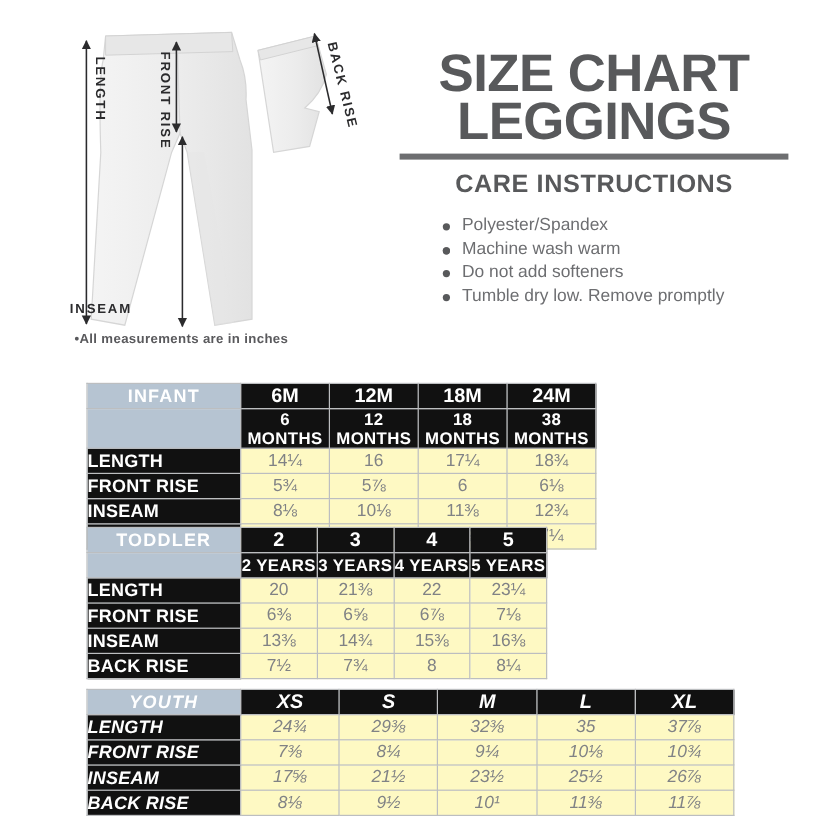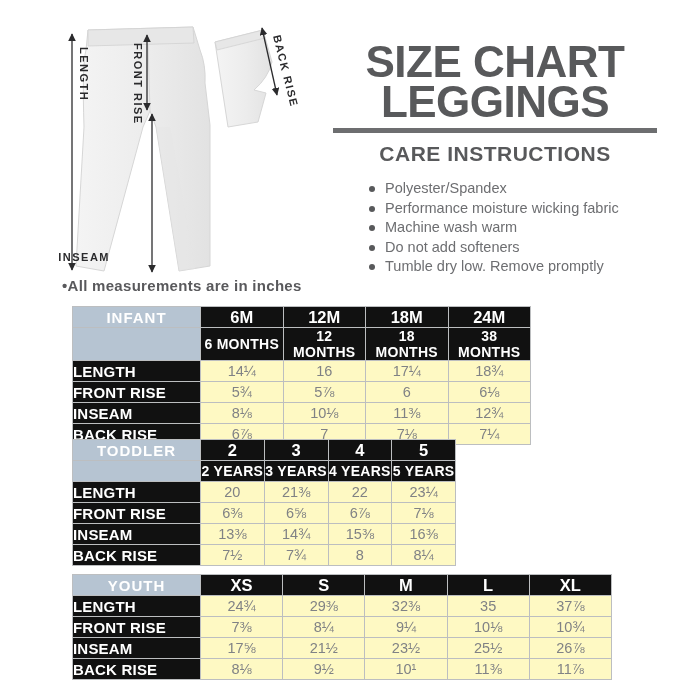--- a/index.html
+++ b/index.html
@@ -9,21 +9,21 @@
     -webkit-font-smoothing:antialiased;
   }
 
   
   #diagram{position:absolute;left:30px;top:5px;width:300px;height:300px;}
   .measure-label{
     font-family:"Liberation Sans","DejaVu Sans",sans-serif;
     font-weight:bold;font-size:11px;letter-spacing:1.5px;fill:#2b2b2d;
   }
   #footnote{
-    position:absolute;left:62px;top:277px;font-size:15px;font-weight:bold;
+    position:absolute;left:62px;top:277px;font-size:11px;font-weight:bold;
     color:#59595c;letter-spacing:.3px;
   }
 
   
   #title-block{position:absolute;left:333px;top:42px;width:324px;text-align:center;}
   .title-line{
     font-size:44px;font-weight:bold;color:var(--title_gray,#58595b);
     line-height:40px;letter-spacing:-.5px;white-space:nowrap;
   }
   #divider{height:5px;background:var(--divider_gray,#6d6e70);margin-top:6px;}
@@ -36,23 +36,23 @@
     position:relative;padding-left:17px;font-size:14.5px;line-height:19.5px;
     color:var(--body_text_gray,#6d6e71);
   }
   .bullet-dot{
     position:absolute;left:1px;top:7px;width:6px;height:6px;border-radius:50%;
     background:var(--title_gray,#58595b);display:block;
   }
 
   
   .size-table-shell{position:absolute;}
-  #table-infant {left:72px;top:306px;width:459px;}
+  #table-infant {left:72px;top:319px;width:425px;}
   #table-toddler{left:72px;top:439px;width:384px;}
-  #table-youth  {left:72px;top:574px;width:540px;}
+  #table-youth  {left:72px;top:574px;width:540px;font-style:italic;}
   .size-table-shell table{
     border-collapse:collapse;table-layout:fixed;width:100%;
   }
   .size-table-shell col.label-col{width:128px;}
   .size-table-shell tr{height:21px;}
   .size-table-shell th,.size-table-shell td{
     border:1px solid var(--table_border,#bcbec0);padding:0;vertical-align:middle;
   }
   .group-cell{
     background:var(--accent_blue,#b6c4d2);color:#ffffff;font-weight:bold;
@@ -122,21 +122,21 @@
   <div class="title-line">SIZE CHART</div>
   <div class="title-line">LEGGINGS</div>
   <div id="divider"></div>
   <div id="care-heading">CARE INSTRUCTIONS</div>
   <ul id="care-list">
     <li>
       <span class="bullet-dot"></span>
       <span>Polyester/Spandex</span></li>
     <li>
       <span class="bullet-dot"></span>
-      <span>Performance moisture wicking fabric</span></li>
+      </li>
     <li>
       <span class="bullet-dot"></span>
       <span>Machine wash warm</span></li>
     <li>
       <span class="bullet-dot"></span>
       <span>Do not add softeners</span></li>
     <li>
       <span class="bullet-dot"></span>
       <span>Tumble dry low. Remove promptly</span></li>
   </ul>

